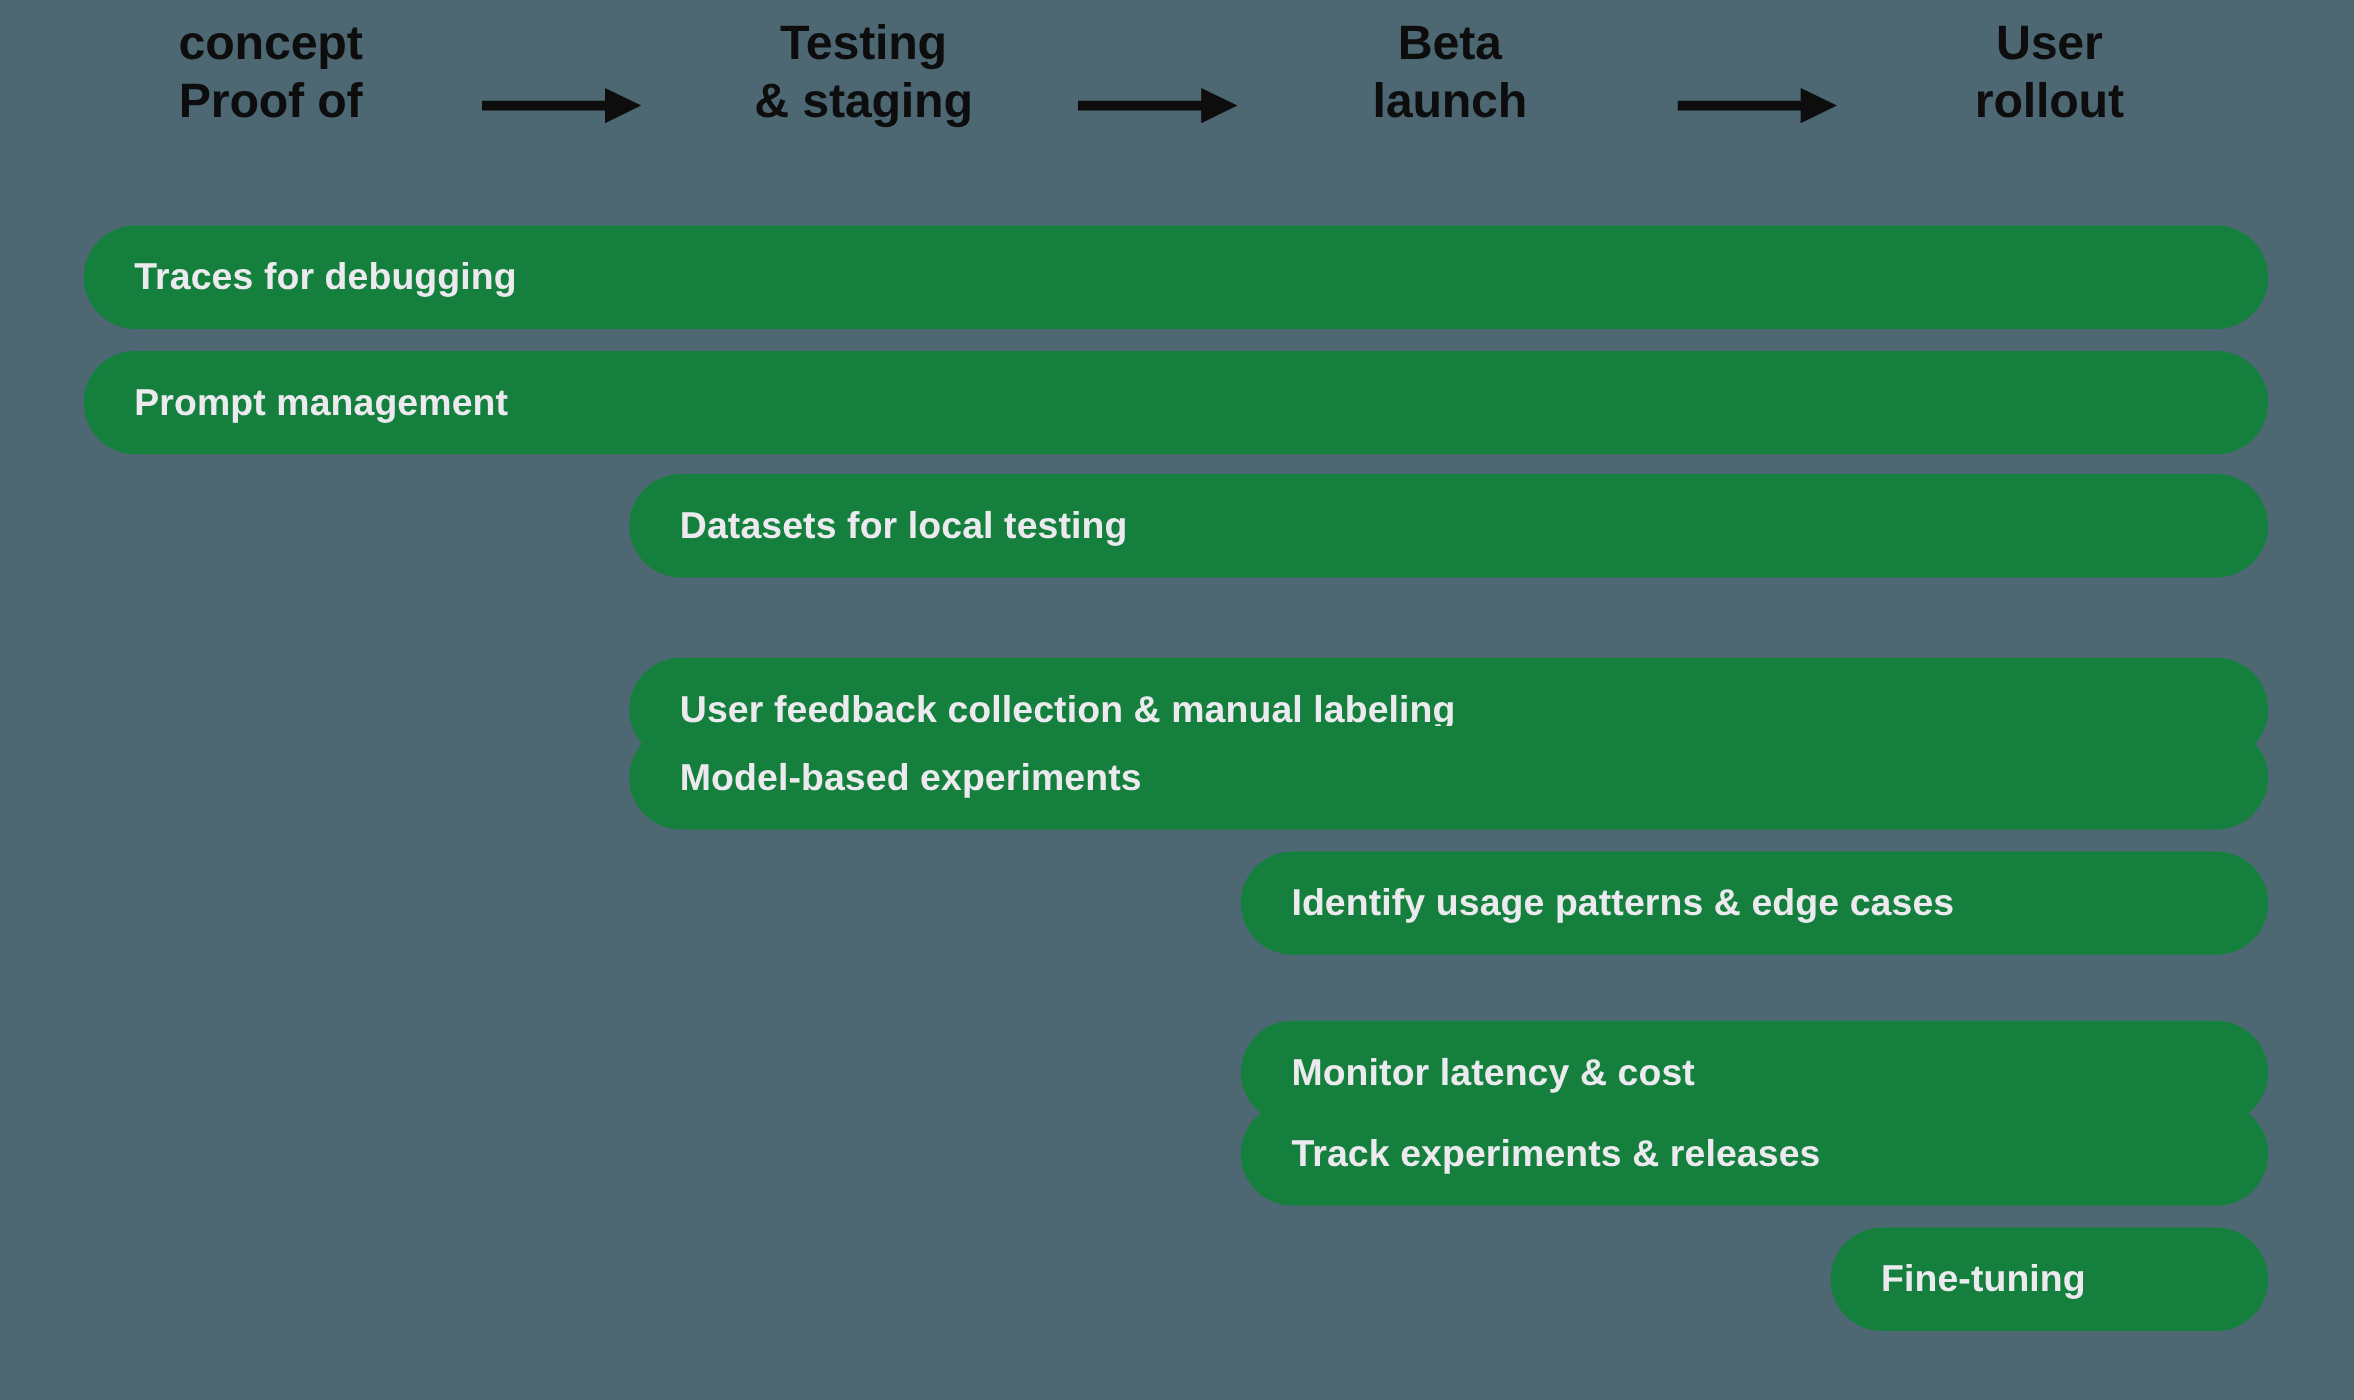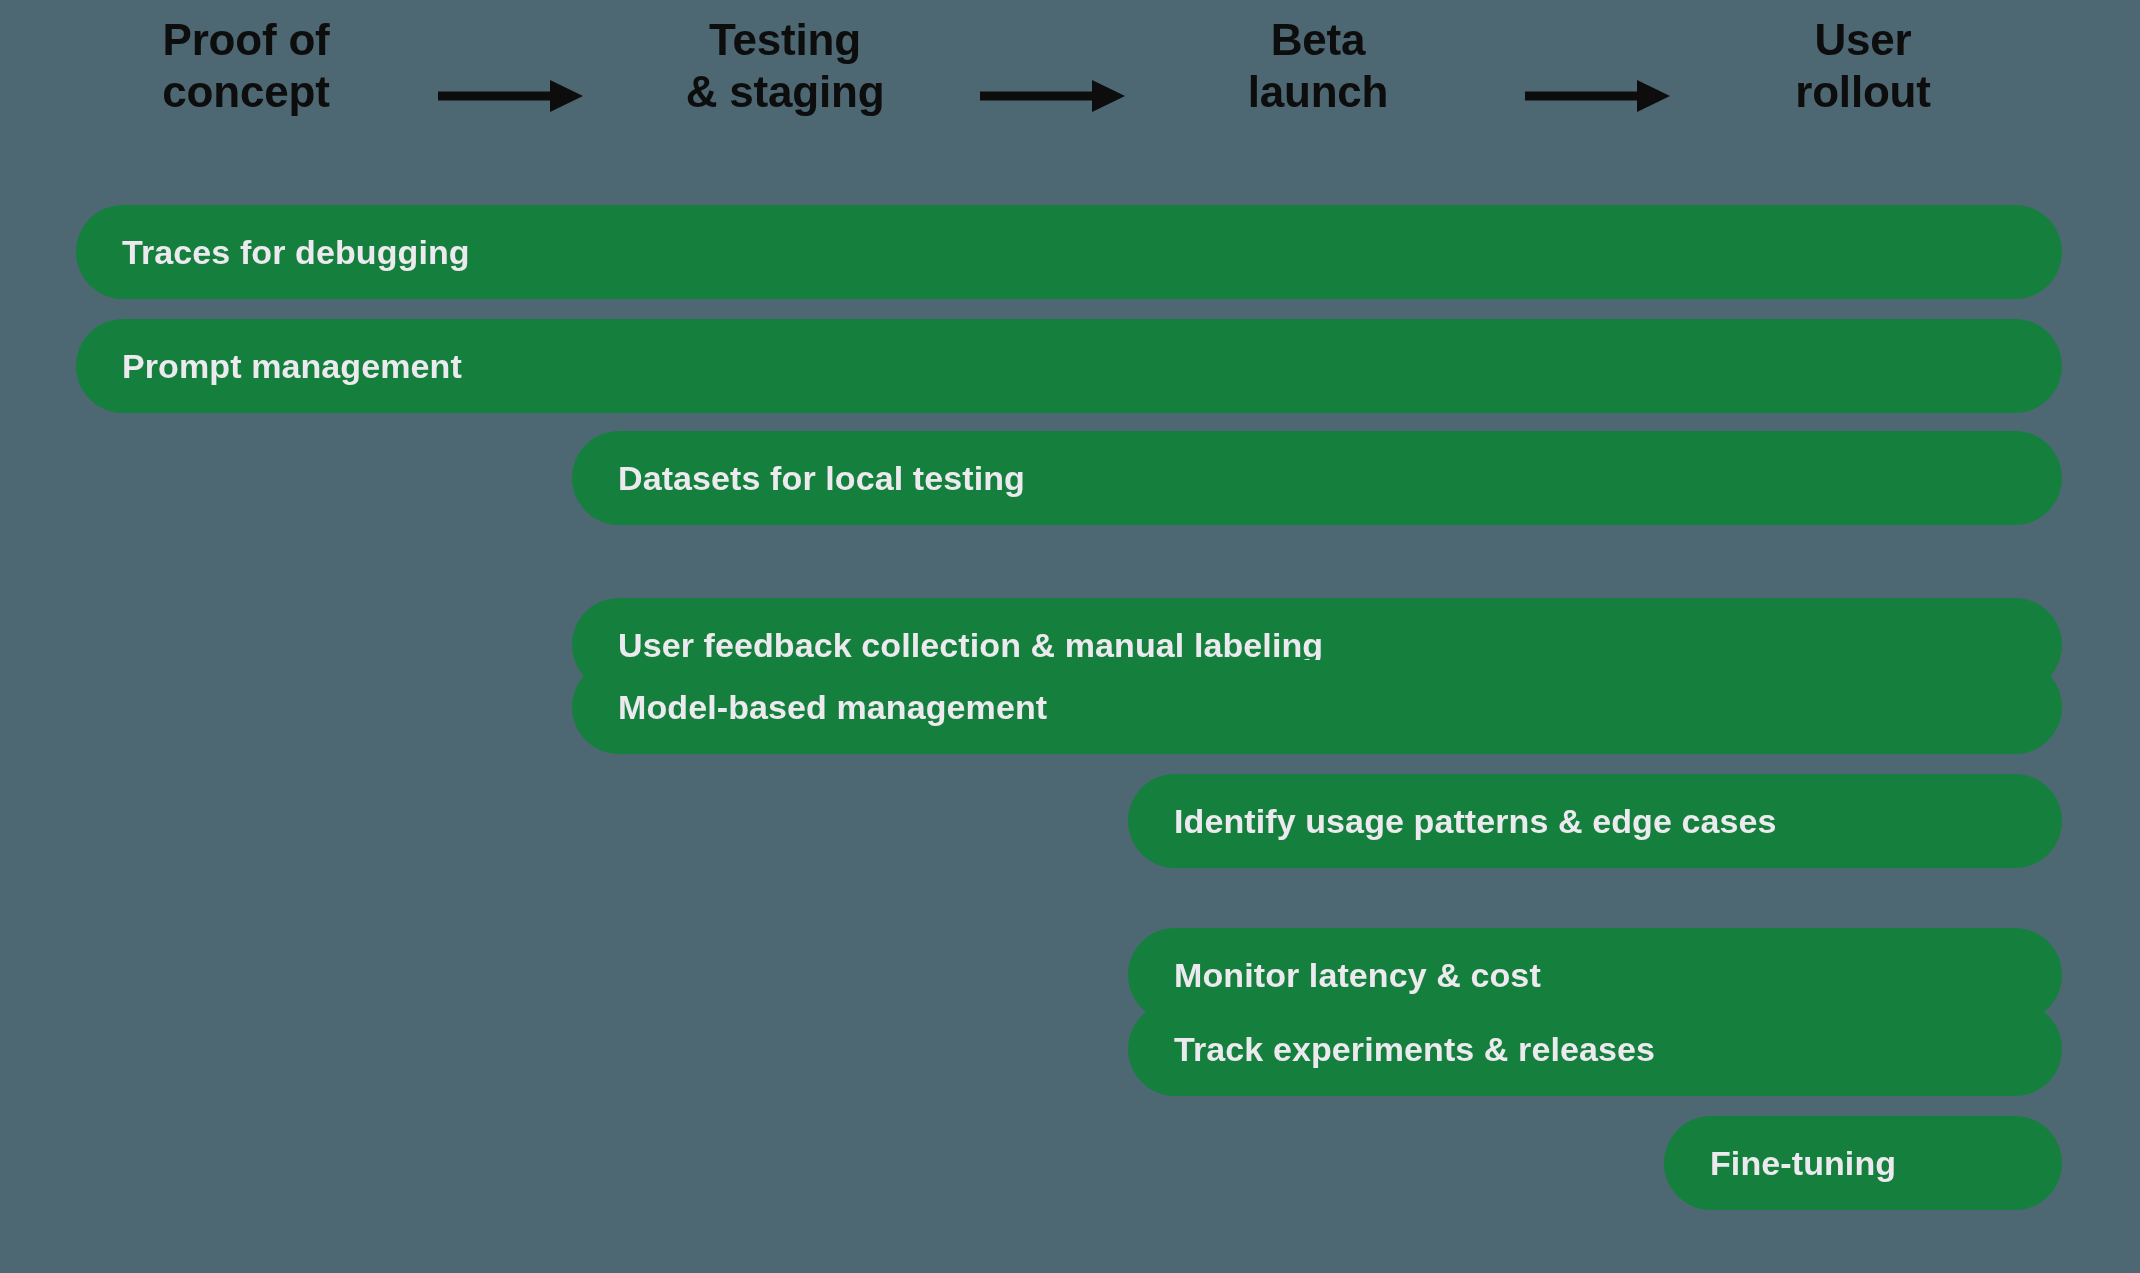--- a/index.html
+++ b/index.html
@@ -77,22 +77,22 @@
   .pill.center .pill-label { width: 100%; text-align: left; }
 </style>
 </head>
 <body>
 
 <div id="stage">
 
   <div class="phase-row">
 
     <div class="phase phase-1">
+      <div>concept</div>
       <div>Proof of</div>
-      <div>concept</div>
     </div>
 
     <div class="arrow arrow-1">
       <svg width="145" height="40" viewBox="0 0 145 40">
         <line x1="0" y1="20" x2="118" y2="20" stroke="#0d0d0d" stroke-width="9"></line>
         <polygon points="112,4 145,20 112,36" fill="#0d0d0d"></polygon>
       </svg>
     </div>
 
     <div class="phase phase-2">
@@ -135,21 +135,21 @@
 
   <div class="pill" style="left:572px; top:431px;  width:1490px;">
     <span class="pill-label">Datasets for local testing</span>
   </div>
 
   <div class="pill" style="left:572px; top:550px;  width:1490px;margin-top:48px;">
     <span class="pill-label">User feedback collection &amp; manual labeling</span>
   </div>
 
   <div class="pill" style="left:572px; top:660px;  width:1490px;">
-    <span class="pill-label">Model-based management</span>
+    <span class="pill-label">Model-based experiments</span>
   </div>
 
   <div class="pill" style="left:1128px; top:774px;  width:934px;">
     <span class="pill-label">Identify usage patterns &amp; edge cases</span>
   </div>
 
   <div class="pill" style="left:1128px; top:928px;  width:934px;">
     <span class="pill-label">Monitor latency &amp; cost</span>
   </div>
 

